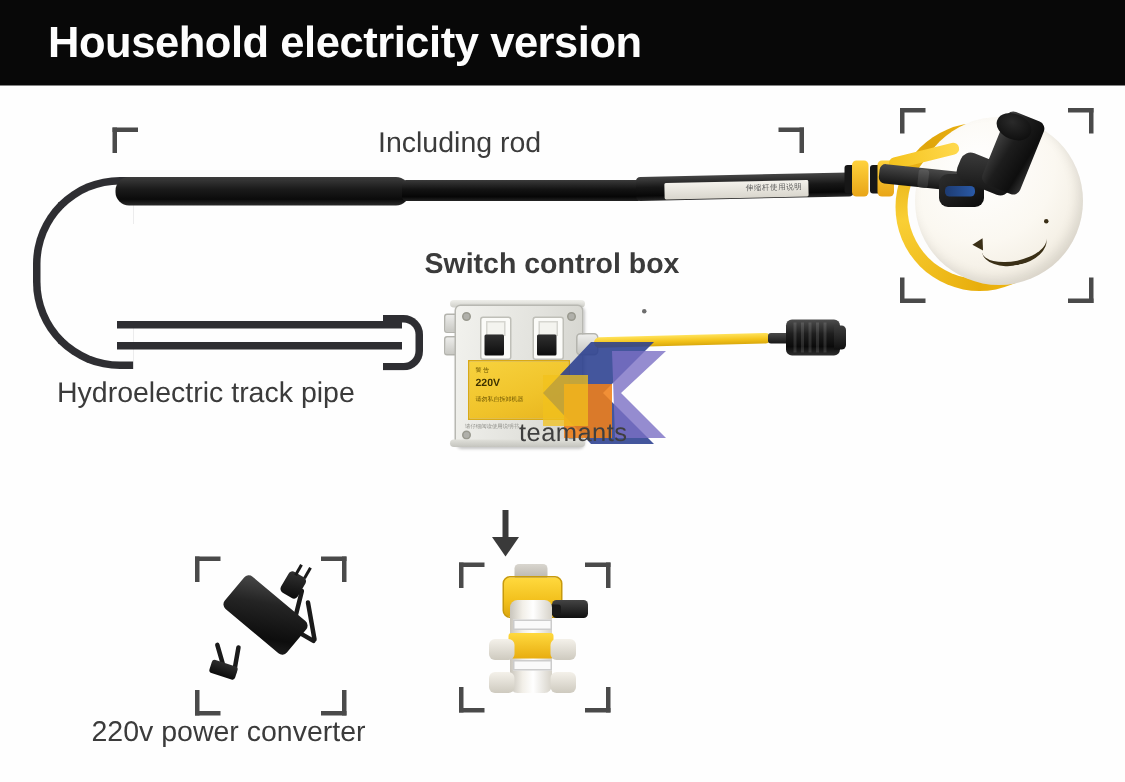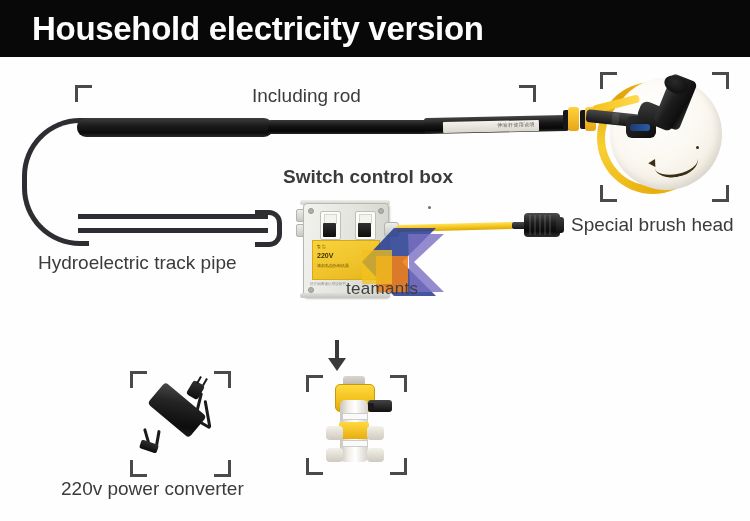--- a/index.html
+++ b/index.html
@@ -3,21 +3,21 @@
 <meta charset="utf-8">
 <style>
   html,body{margin:0;padding:0;background:#fff;}
   body{width:750px;height:521px;position:relative;overflow:hidden;
        font-family:"Liberation Sans",sans-serif;}
 
   #stage{position:absolute;left:0;top:0;width:750px;height:521px;background:#fefefe;}
 
   
   .titlebar{position:absolute;left:0;top:0;width:750px;height:57px;background:#080808;}
-  .titletext{position:absolute;left:32px;top:9px;font-size:33px;font-weight:bold;
+  .titletext{position:absolute;left:32px;top:9px;font-size:29px;font-weight:bold;
              color:#fdfdfd;letter-spacing:-0.3px;line-height:40px;}
 
   
   .lbl{position:absolute;color:#3b3b3b;font-size:19px;white-space:nowrap;}
 
   
   .cb{position:absolute;width:17px;height:17px;}
   .cb i{position:absolute;background:#4a4a4a;}
   .cb.tl i:nth-child(1){left:0;top:0;width:17px;height:3px;}
   .cb.tl i:nth-child(2){left:0;top:0;width:3px;height:17px;}
@@ -240,21 +240,20 @@
       <i></i>
     </div>
   <div class="cb bl" style="left:600px;top:185px;">
       <i></i>
       <i></i>
     </div>
   <div class="cb br" style="left:712px;top:185px;">
       <i></i>
       <i></i>
     </div>
-  <div class="lbl" style="left:571px;top:214px;">Special brush head</div>
 
   <div class="lbl" style="left:283px;top:166px;font-weight:bold;">Switch control box</div>
 
   <div class="gland" style="left:296px;top:209px;"></div>
   <div class="gland" style="left:296px;top:224px;"></div>
 
   <div class="boxlip"></div>
   <div class="box">
     <div class="screw" style="left:4px;top:4px;"></div>
     <div class="screw" style="right:4px;top:4px;"></div>

